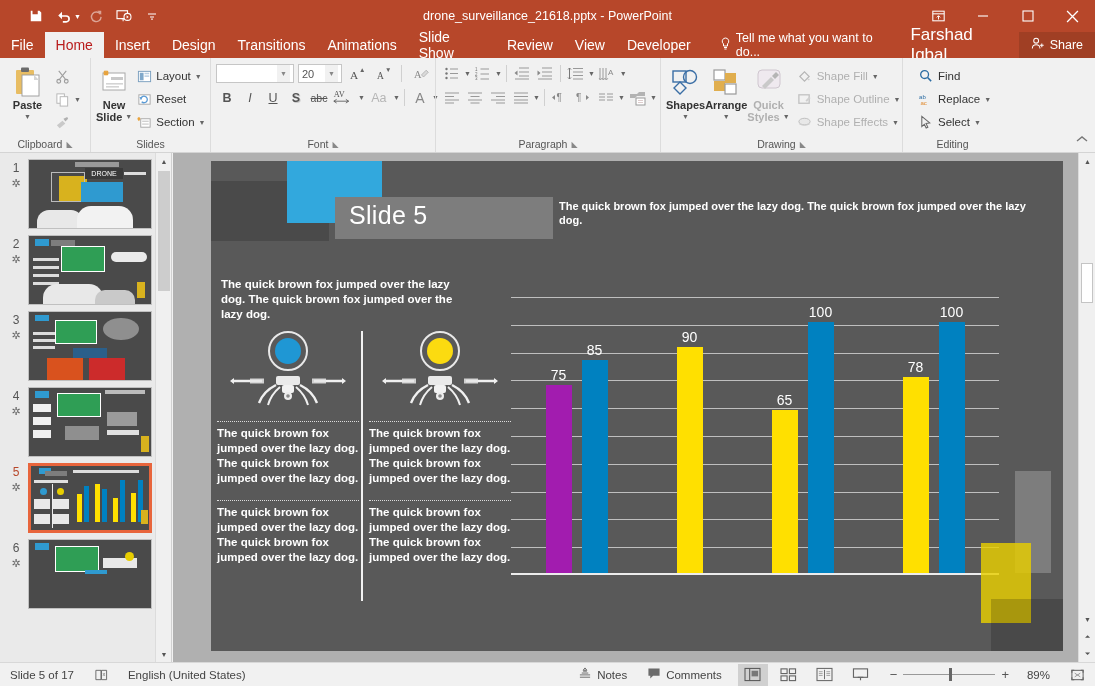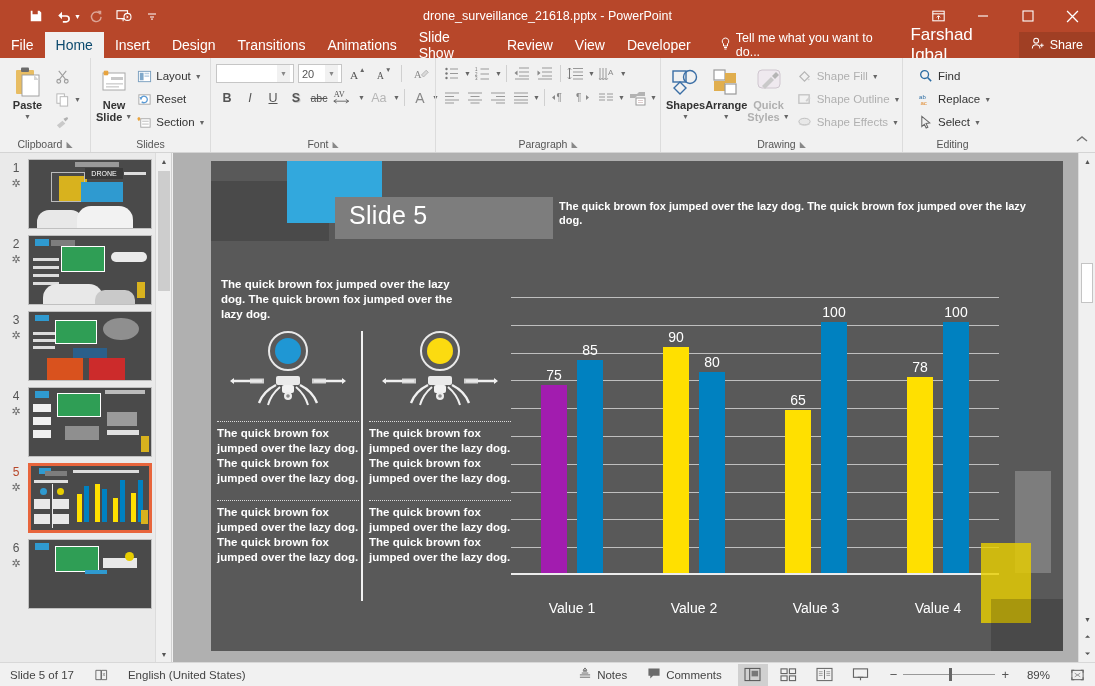--- a/index.html
+++ b/index.html
@@ -35,21 +35,21 @@
 
   
   .tabbar {
     position: absolute; top: 32px; left: 0; width: 1095px; height: 26px;
     background: #b7472a; display: flex; align-items: stretch;
   }
   .tab {
     padding: 0 11px; display: flex; align-items: center; color: #fff; font-size: 14px;
     height: 26px;
   }
-  .tab.active { background: #f1f1f1; color: #0c4a6e; }
+  .tab.active { background: #f1f1f1; color: #b91c1c; }
   .tellme {
     display: flex; align-items: center; gap: 5px; color: #fff; font-size: 12.5px;
     padding: 0 10px; margin-left: 8px;
   }
   .acct { color: #fff; font-size: 17px; display: flex; align-items: center; padding: 0 10px; }
   .share {
     display: flex; align-items: center; gap: 5px; color: #fff; font-size: 12.5px;
     padding: 0 12px; background: #a03f24; height: 26px;
   }
 
@@ -983,49 +983,40 @@
                 <span class="blabel">75</span>
               </div>
               <div class="bar" style="height:77.3%;background:#0081c0">
                 <span class="blabel">85</span>
               </div>
             </div>
             <div class="grp">
               <div class="bar" style="height:81.8%;background:#ffe000">
                 <span class="blabel">90</span>
               </div>
-              <div class="bar" style="height:72.7%;background:#0081c0">
-                <span class="blabel">80</span>
-              </div>
             </div>
             <div class="grp">
               <div class="bar" style="height:59.1%;background:#ffe000">
                 <span class="blabel">65</span>
               </div>
               <div class="bar" style="height:90.9%;background:#0081c0">
                 <span class="blabel">100</span>
               </div>
             </div>
             <div class="grp">
               <div class="bar" style="height:70.9%;background:#ffe000">
                 <span class="blabel">78</span>
               </div>
               <div class="bar" style="height:90.9%;background:#0081c0">
                 <span class="blabel">100</span>
               </div>
             </div>
           </div>
           <div class="axis-x"></div>
         </div>
-        <div class="xlabels">
-          <div class="xlab">Value 1</div>
-          <div class="xlab">Value 2</div>
-          <div class="xlab">Value 3</div>
-          <div class="xlab">Value 4</div>
-        </div>
       </div>
 
       <div class="dec-grey"></div>
       <div class="dec-yellow"></div>
       <div class="dec-dark"></div>
     </div>
   </div>
 
   <div class="ed-scroll">
     <div class="ed-arrow">▲</div>

